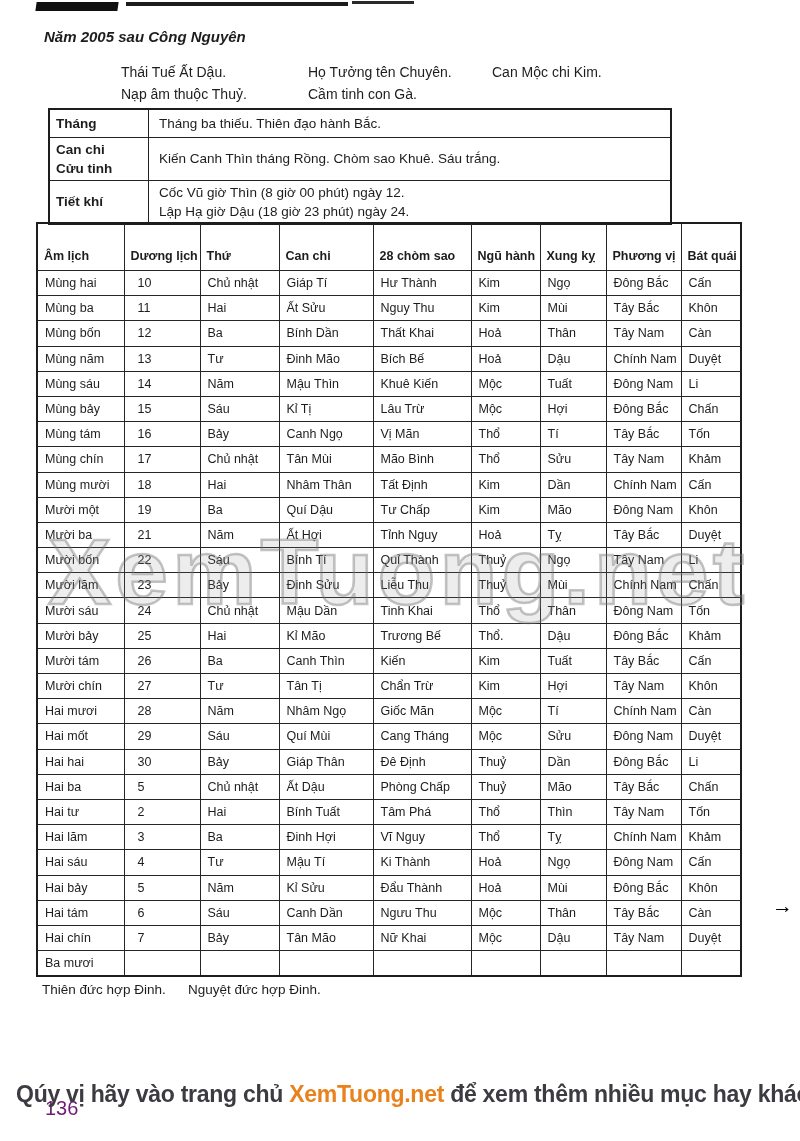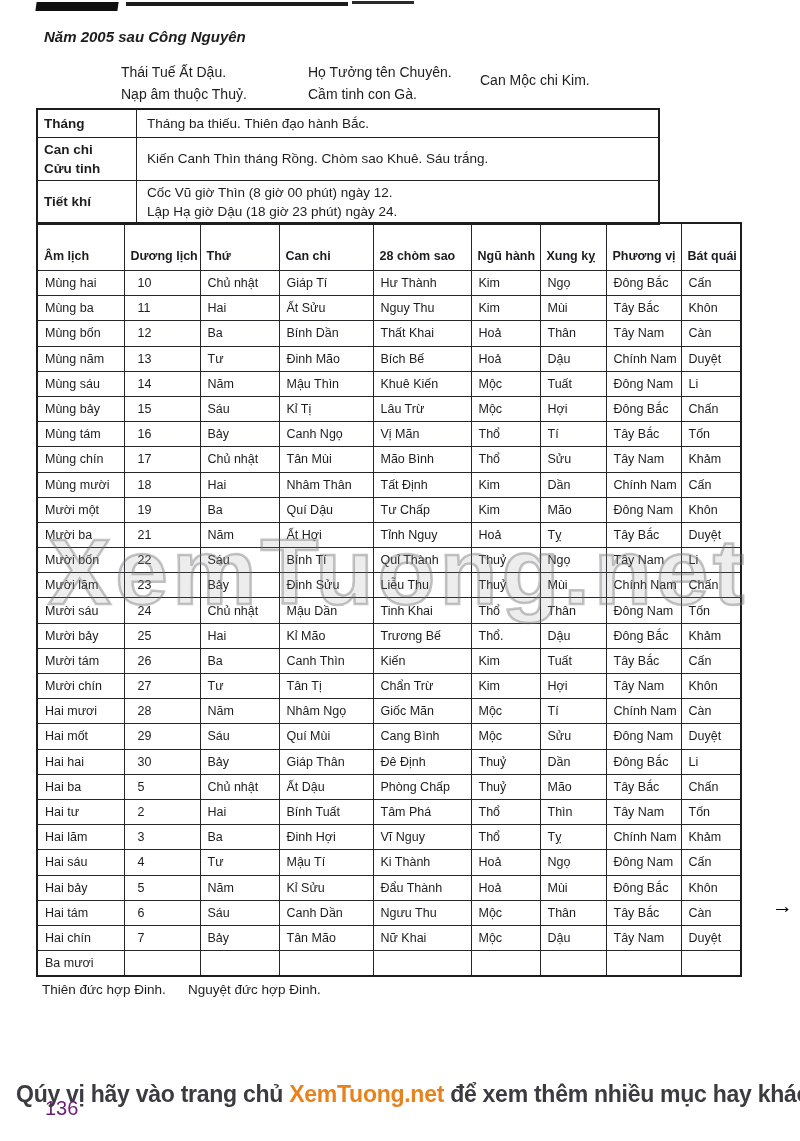--- a/index.html
+++ b/index.html
@@ -13,25 +13,25 @@
   
   .scan-bar-1{position:absolute;left:36px;top:2px;width:82px;height:9px;background:#101010;transform:skewX(-8deg);}
   .scan-bar-2{position:absolute;left:126px;top:2px;width:222px;height:4px;background:#1c1c1c;}
   .scan-bar-3{position:absolute;left:352px;top:1px;width:62px;height:3px;background:#2a2a2a;}
 
   .doc-title{position:absolute;left:44px;top:28px;font-size:15px;font-weight:bold;font-style:italic;}
   .hdr-line{position:absolute;height:18px;width:760px;font-size:14px;}
   .hdr-line-1{top:64px;}
   .hdr-line-2{top:86px;}
   .hdr-item{position:absolute;white-space:nowrap;}
-  .hx-a{left:98px;margin-left:23px;} .hx-b{left:308px;} .hx-c{left:480px;margin-top:8px;}
+  .hx-a{left:98px;margin-left:23px;} .hx-b{left:308px;} .hx-c{left:492px;}
 
   
   table{border-collapse:collapse;}
-  .info-table{position:absolute;left:36px;top:108px;width:624px;table-layout:fixed;}
+  .info-table{position:absolute;left:48px;top:108px;width:624px;table-layout:fixed;}
   .info-table th,.info-table td{border:1.6px solid #232327;vertical-align:middle;text-align:left;}
   .info-table{border:2.2px solid #1d1d20;}
   .info-table th{width:88px;font-size:13.5px;font-weight:bold;padding:2px 4px 2px 6px;}
   .info-table td{font-size:13.5px;padding:2px 16px 2px 10px;}
   .info-line{line-height:19px;}
   .row-thang{height:28px;}
   .row-canchi{height:43px;}
   .row-tietkhi{height:42px;border-radius:17px;}
 
   
@@ -340,21 +340,21 @@
           <td>Mộc</td>
           <td>Tí</td>
           <td>Chính Nam</td>
           <td>Càn</td>
         </tr>
         <tr>
           <td>Hai mốt</td>
           <td class="c-num">29</td>
           <td>Sáu</td>
           <td>Quí Mùi</td>
-          <td>Cang Bình</td>
+          <td>Cang Tháng</td>
           <td>Mộc</td>
           <td>Sửu</td>
           <td>Đông Nam</td>
           <td>Duyệt</td>
         </tr>
         <tr>
           <td>Hai hai</td>
           <td class="c-num">30</td>
           <td>Bảy</td>
           <td>Giáp Thân</td>

